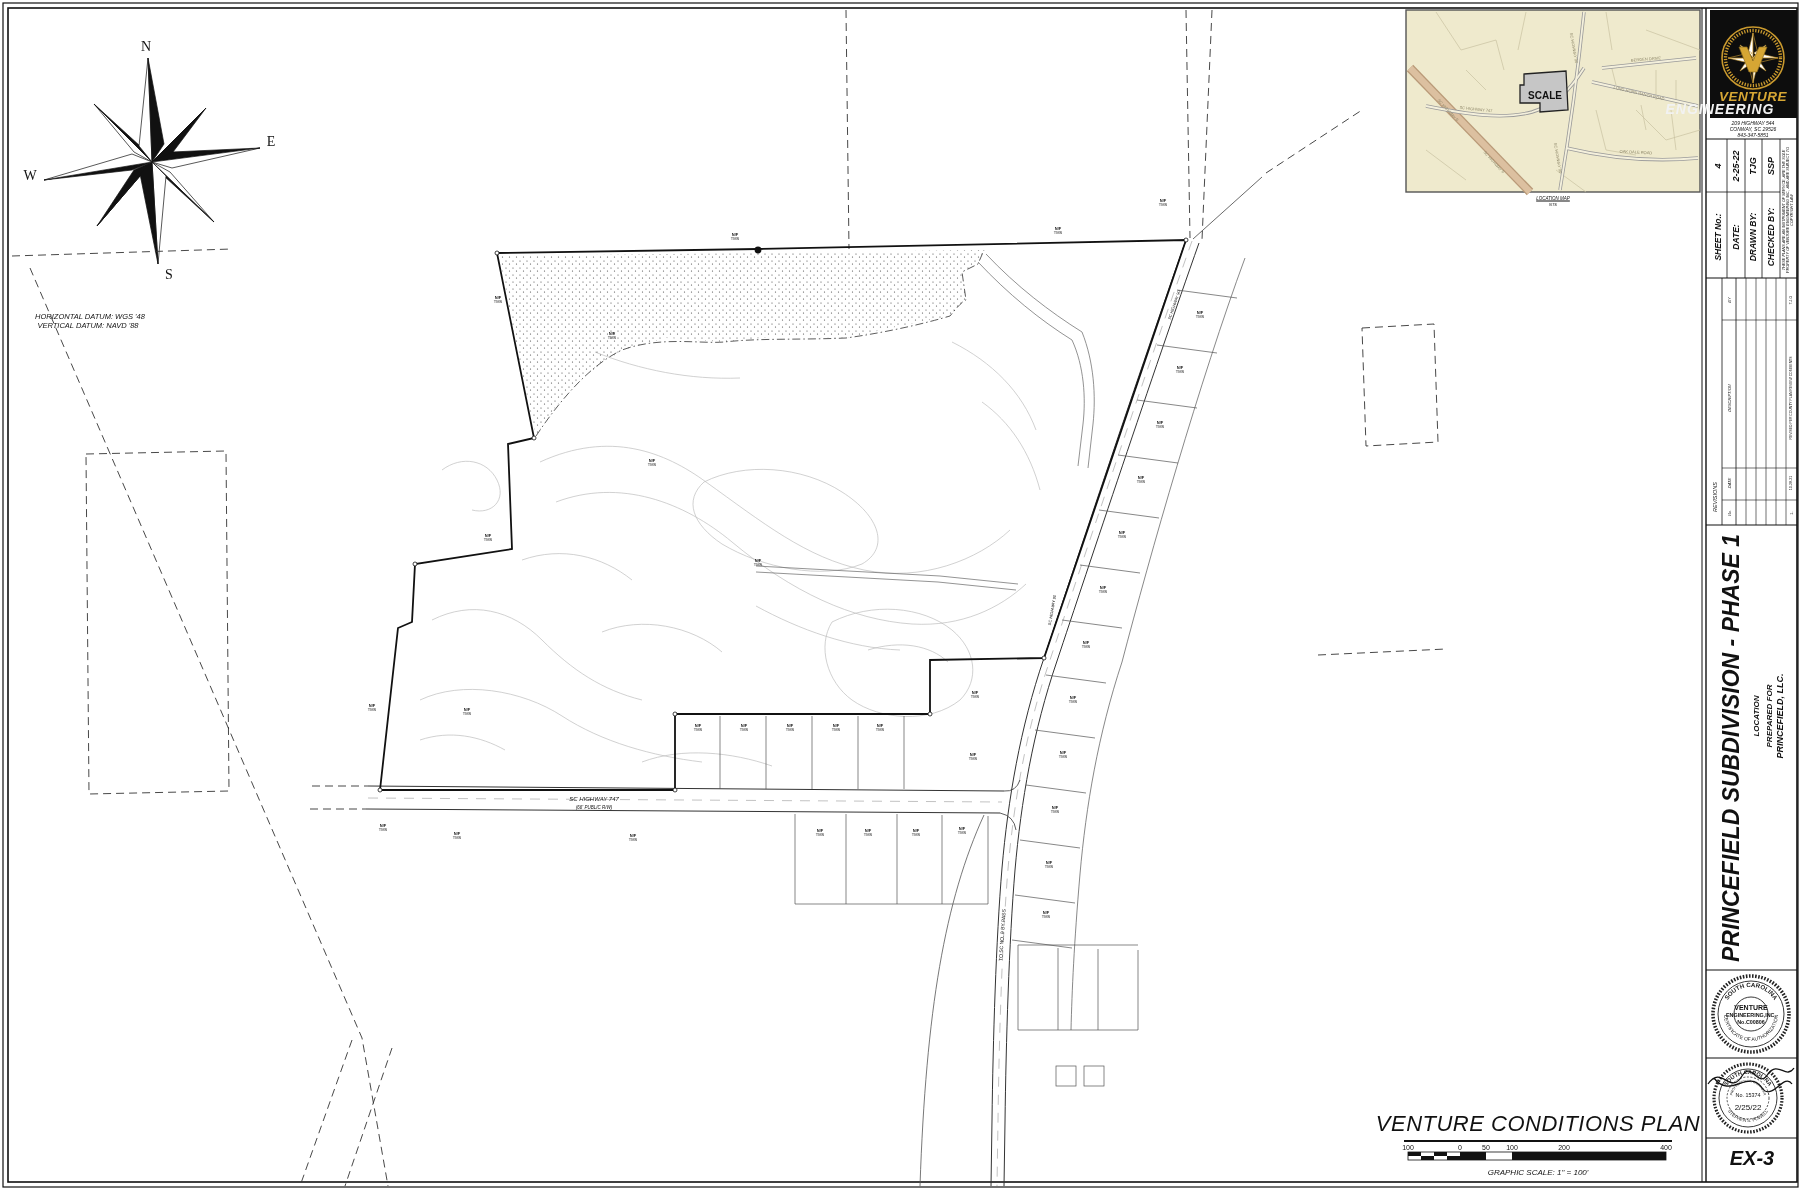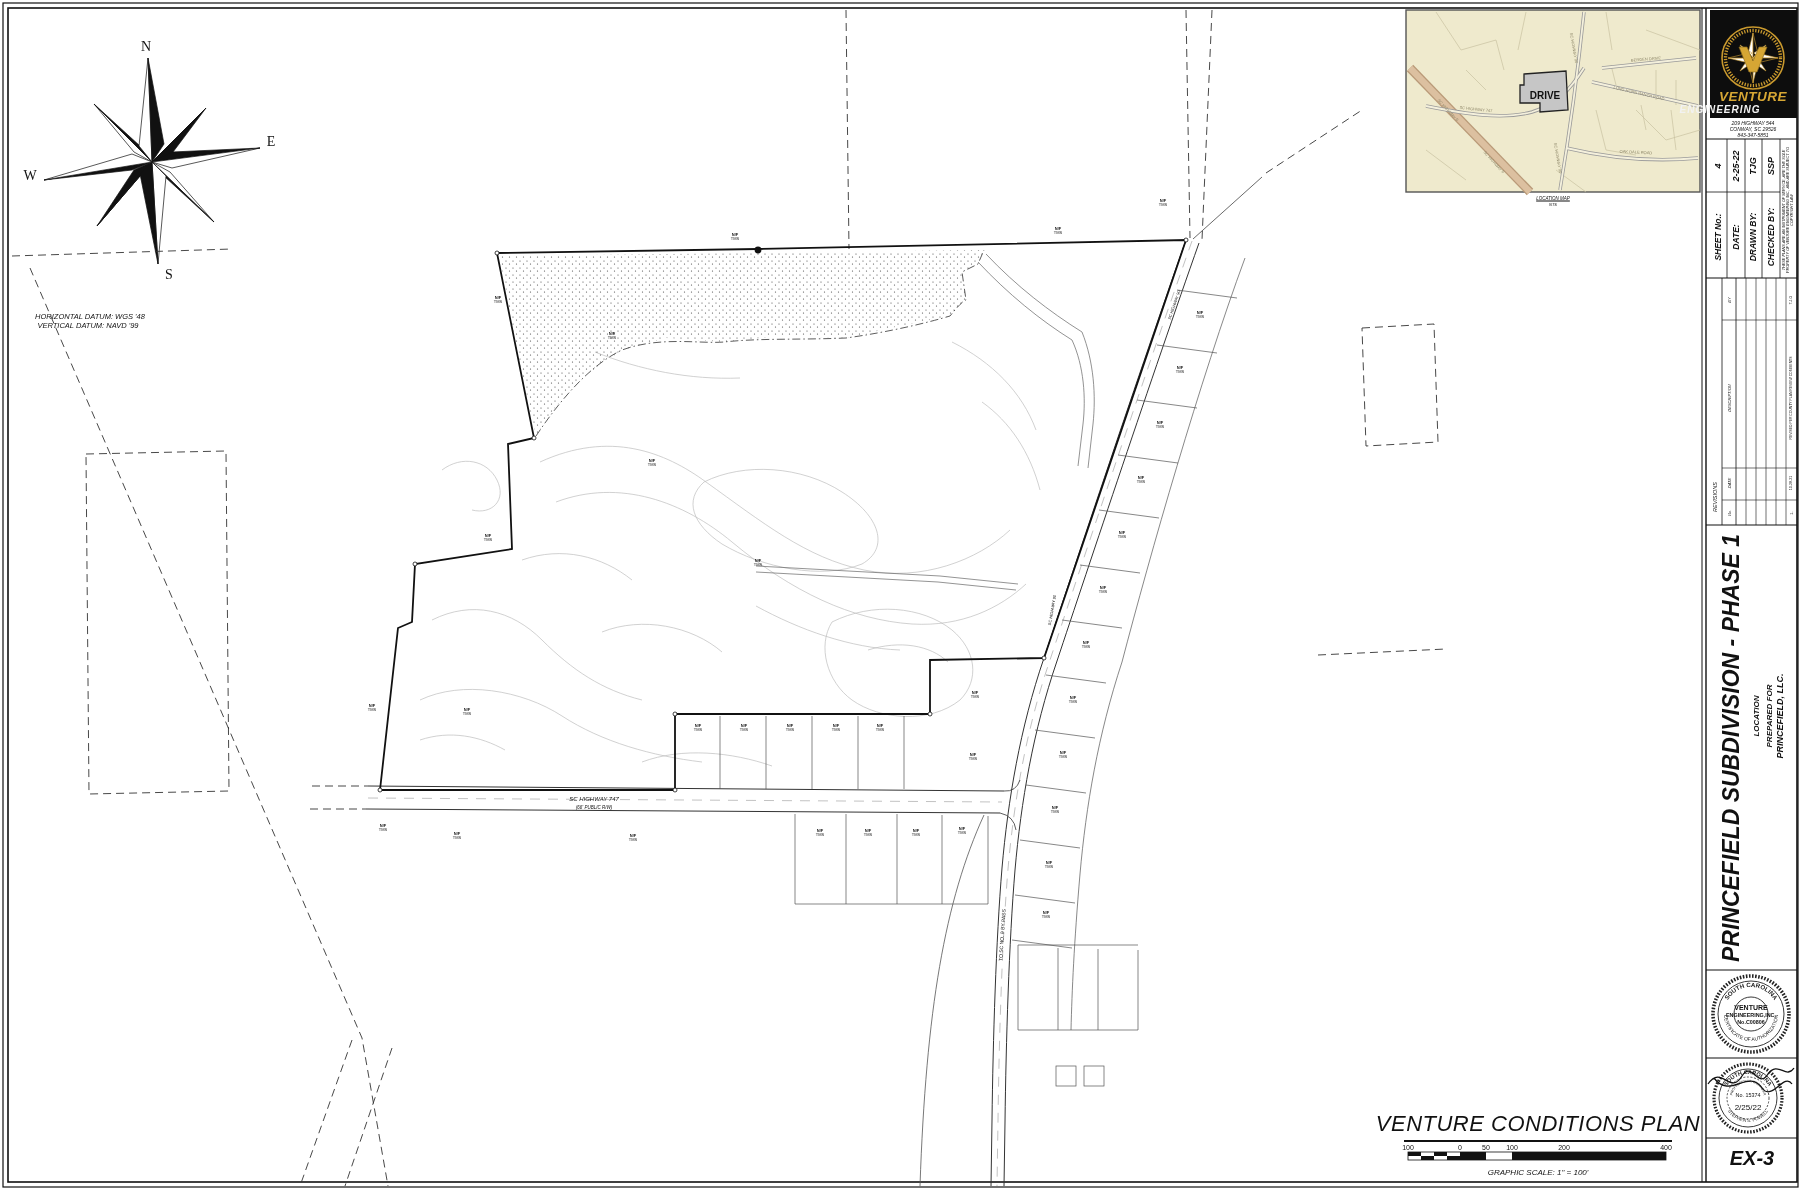--- a/index.html
+++ b/index.html
@@ -324,23 +324,23 @@
       </g>
     </g>
   </svg>
 
   <div class="lbl serif" style="left:146px;top:47px;font-size:14px;">N</div>
   <div class="lbl serif" style="left:271px;top:142px;font-size:14px;">E</div>
   <div class="lbl serif" style="left:169px;top:275px;font-size:14px;">S</div>
   <div class="lbl serif" style="left:30px;top:176px;font-size:14px;">W</div>
 
   <div class="lbl it" style="left:90px;top:316px;font-size:7.5px;">HORIZONTAL DATUM:  WGS '48</div>
-  <div class="lbl it" style="left:88px;top:325px;font-size:7.5px;">VERTICAL DATUM:  NAVD '99</div>
-
-  <div class="lbl bd" style="left:1545px;top:95px;font-size:10px;background:#c6c6c6;padding:0 2px;">DRIVE</div>
+  <div class="lbl it" style="left:88px;top:325px;font-size:7.5px;">VERTICAL DATUM:  NAVD '88</div>
+
+  <div class="lbl bd" style="left:1545px;top:95px;font-size:10px;background:#c6c6c6;padding:0 2px;">SCALE</div>
   <div id="inset-labels">
       <div class="mapLbl" style="left: 1476px; top: 109px; transform: translate(-50%, -50%) rotate(6deg);">SC HIGHWAY 747</div>
       <div class="mapLbl" style="left: 1574px; top: 48px; transform: translate(-50%, -50%) rotate(80deg);">SC HIGHWAY 90</div>
       <div class="mapLbl" style="left: 1558px; top: 158px; transform: translate(-50%, -50%) rotate(80deg);">SC HIGHWAY 90</div>
       <div class="mapLbl" style="left: 1448px; top: 110px; transform: translate(-50%, -50%) rotate(47deg);">SC HIGHWAY 9</div>
       <div class="mapLbl" style="left: 1494px; top: 162px; transform: translate(-50%, -50%) rotate(47deg);">SC HIGHWAY 9</div>
       <div class="mapLbl" style="left: 1646px; top: 59px; transform: translate(-50%, -50%) rotate(-5deg);">BERGEN DRIVE</div>
       <div class="mapLbl" style="left: 1639px; top: 93px; transform: translate(-50%, -50%) rotate(13deg);">LONG HORN RANCH ROAD</div>
       <div class="mapLbl" style="left: 1636px; top: 152px; transform: translate(-50%, -50%) rotate(3deg);">OAK DALE ROAD</div>
     </div>
@@ -397,21 +397,21 @@
       <div class="lbl" style="left: 1408px; top: 1147px; font-size: 7px;">100</div>
       <div class="lbl" style="left: 1460px; top: 1147px; font-size: 7px;">0</div>
       <div class="lbl" style="left: 1486px; top: 1147px; font-size: 7px;">50</div>
       <div class="lbl" style="left: 1512px; top: 1147px; font-size: 7px;">100</div>
       <div class="lbl" style="left: 1564px; top: 1147px; font-size: 7px;">200</div>
       <div class="lbl" style="left: 1666px; top: 1147px; font-size: 7px;">400</div>
     </div>
   <div class="lbl it" style="left:1538px;top:1172px;font-size:8px;">GRAPHIC SCALE: 1" = 100'</div>
 
   <div class="lbl it bd" style="left:1753px;top:96px;font-size:13.5px;color:#d6a634;letter-spacing:0.5px;">VENTURE</div>
-  <div class="lbl it bd" style="left:1720px;top:109px;font-size:10px;color:#f2f2f2;letter-spacing:1px;">ENGINEERING</div>
+  <div class="lbl it bd" style="left:1720px;top:109px;font-size:14px;color:#f2f2f2;letter-spacing:1px;">ENGINEERING</div>
   <div class="lbl it" style="left:1753px;top:123px;font-size:5px;">209 HIGHWAY 544</div>
   <div class="lbl it" style="left:1753px;top:129px;font-size:5px;">CONWAY, SC 29526</div>
   <div class="lbl it" style="left:1753px;top:135px;font-size:5px;">843-347-5851</div>
 
   <div class="rot tb-label" style="left:1718px;top:166px;font-size:9px;">4</div>
   <div class="rot tb-label" style="left:1736px;top:166px;font-size:9px;">2-25-22</div>
   <div class="rot tb-label" style="left:1753px;top:166px;font-size:9px;">TJG</div>
   <div class="rot tb-label" style="left:1771px;top:166px;font-size:9px;">SSP</div>
   <div class="rot tb-label" style="left:1718px;top:237px;font-size:8.5px;">SHEET No.:</div>
   <div class="rot tb-label" style="left:1736px;top:237px;font-size:8.5px;">DATE:</div>

